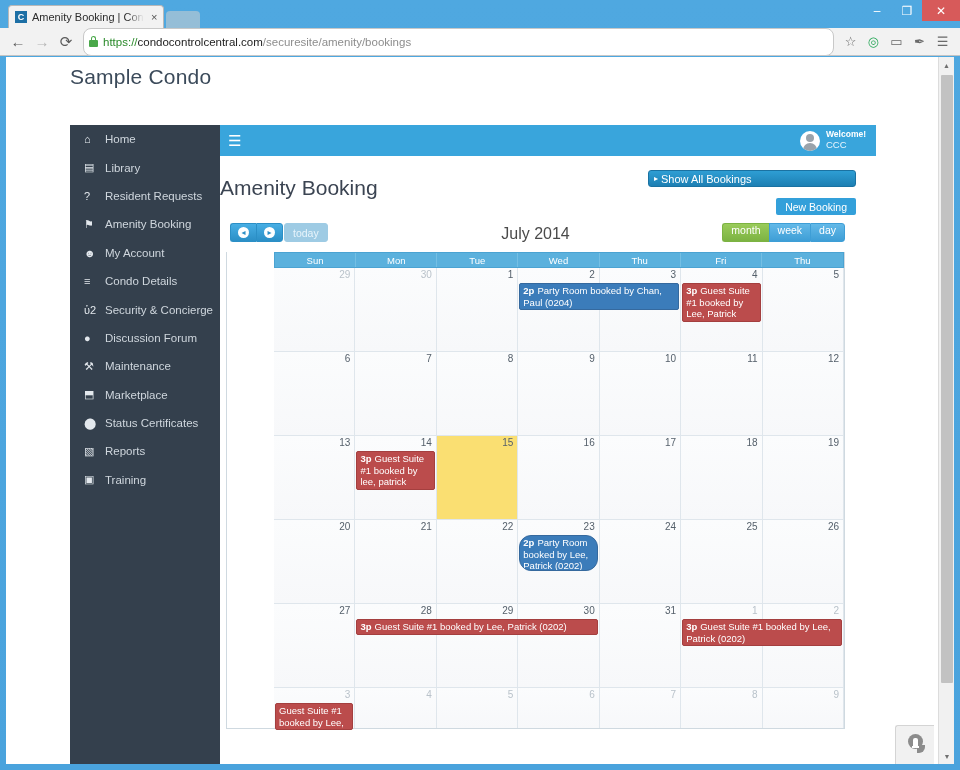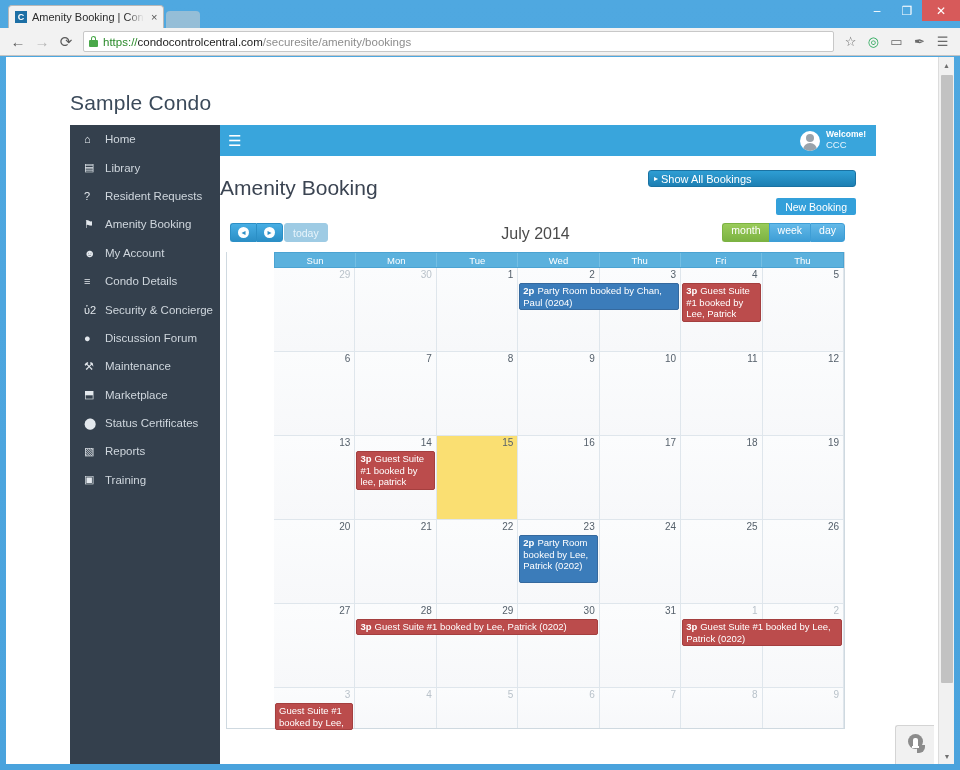--- a/index.html
+++ b/index.html
@@ -64,22 +64,22 @@
     position: absolute; top: 28px; left: 0; width: 960px; height: 28px;
     background: #f2f2f2; border-bottom: 1px solid #c4c4c4;
     display: flex; align-items: center; padding: 0 6px;
   }
   .nav-btn {
     width: 24px; height: 24px; display: flex; align-items: center; justify-content: center;
     color: #5a5a5a; font-size: 15px;
   }
   .nav-btn.disabled { color: #b5b5b5; }
   #urlbar {
-    flex: 1; height: 21px; margin: 0 5px;
-    background: #ffffff; border: 1px solid #c8c8c8; border-radius: 2px;
+    flex: 1; height: 28px; margin: 0 5px;
+    background: #ffffff; border: 1px solid #c8c8c8; border-radius: 8px;
     display: flex; align-items: center; padding: 0 5px;
     font-size: 11.5px; overflow: hidden;
   }
   .lock { width: 9px; height: 11px; position: relative; margin-right: 5px; flex: none; }
   .lock .body { position: absolute; bottom: 0; width: 9px; height: 7px; background: #4aa84a; border-radius: 1px; }
   .lock .shackle {
     position: absolute; top: 0; left: 2px; width: 5px; height: 5px;
     border: 1.4px solid #4aa84a; border-bottom: none; border-radius: 3px 3px 0 0;
   }
   .url-scheme { color: #2a8a2a; }
@@ -91,21 +91,21 @@
   }
 
   
   #viewport {
     position: absolute; top: 57px; left: 6px;
     width: 934px; height: 707px;
     background: #ffffff; overflow: hidden;
   }
 
   #brand {
-    position: absolute; left: 64px; top: 34px;
+    position: absolute; left: 64px; top: 8px;
     font-size: 21px; color: #3b4a5a; letter-spacing: .2px;
   }
 
   
   #app { position: absolute; left: 64px; top: 68px; width: 806px; }
 
   #sidebar {
     position: absolute; left: 0; top: 0; width: 150px; height: 639px;
     background: #34404d;
   }
@@ -562,21 +562,21 @@
                   <div class="day-cell">
                     <span class="day-num">24</span>
                   </div>
                   <div class="day-cell">
                     <span class="day-num">25</span>
                   </div>
                   <div class="day-cell">
                     <span class="day-num">26</span>
                   </div>
                   <div class="ev-layer">
-                    <div class="event blue" style="left: calc(42.8571% + 1px); width: calc(14.2857% - 3px); height: 48px; pointer-events: auto;"><span class="t">2p</span><span>Party Room booked by Lee, Patrick (0202)</span></div>
+                    <div class="event blue" style="left: calc(42.8571% + 1px); width: calc(14.2857% - 3px); height: 36px; pointer-events: auto; border-radius: 12px;"><span class="t">2p</span><span>Party Room booked by Lee, Patrick (0202)</span></div>
                   </div>
                 </div>
                 <div class="week" style="height: 84px;">
                   <div class="day-cell">
                     <span class="day-num">27</span>
                   </div>
                   <div class="day-cell">
                     <span class="day-num">28</span>
                   </div>
                   <div class="day-cell">

